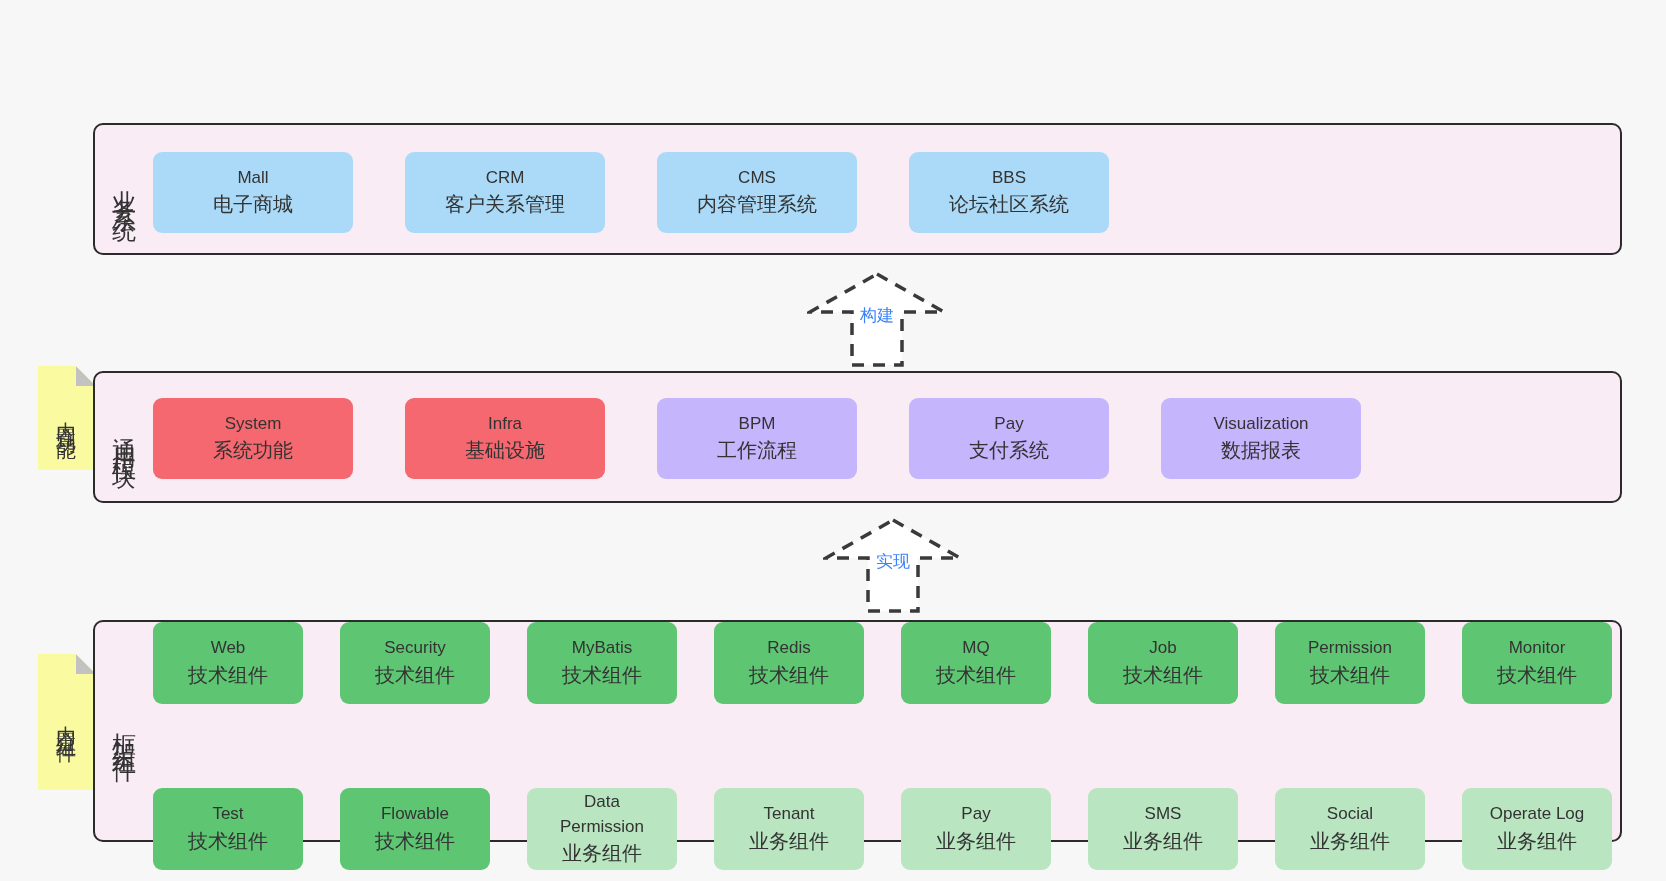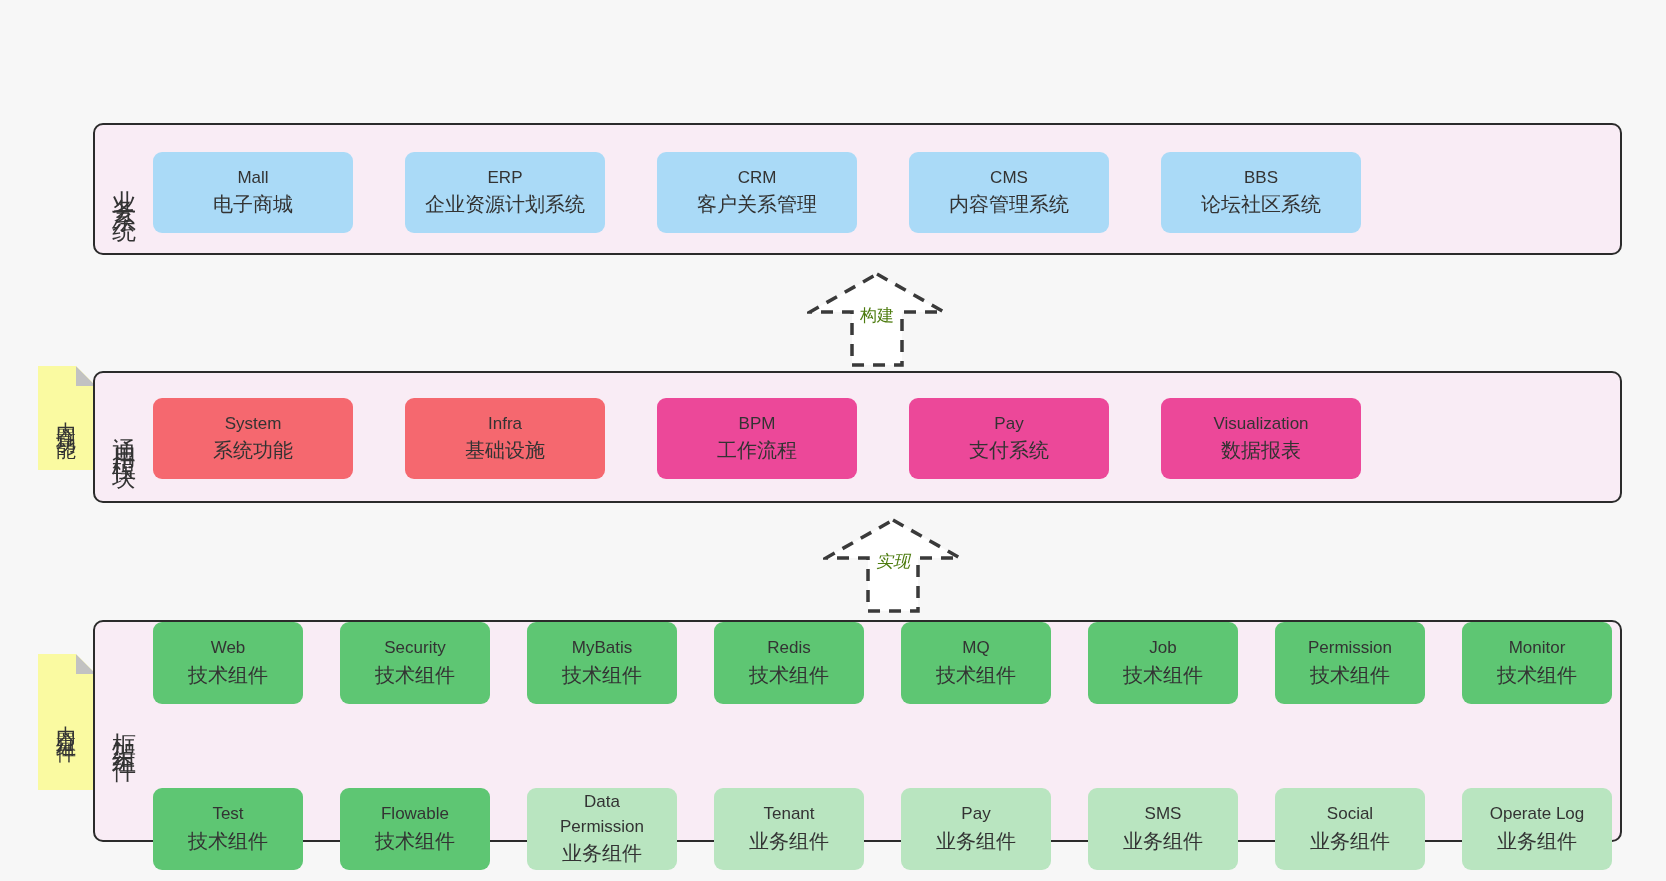--- a/index.html
+++ b/index.html
@@ -34,21 +34,21 @@
     border-radius:9px;display:flex;flex-direction:column;
     align-items:center;justify-content:center;text-align:center;
     box-sizing:border-box;padding:2px 10px;line-height:1.45;
   }
   .band-1 .box,.band-2 .box{width:200px;height:81px;}
   .band-3 .box{width:150px;height:82px;padding:2px 13px;}
   .box-name{font-size:17px;}
   .box-sub{font-size:20px;}
   .variant-blue{background:#aadaf7;}
   .variant-red{background:#f5686f;}
-  .variant-pink{background:#ec4899;}
+  .variant-pink{background:#c4b5fd;}
   .variant-green{background:#5ec673;}
   .variant-lightgreen{background:#b9e5c0;}
   
   .sticky{
     position:absolute;background:#fafaa1;z-index:1;
     clip-path:polygon(0 0,calc(100% - 20px) 0,100% 20px,100% 100%,0 100%);
     display:flex;align-items:center;justify-content:center;
   }
   .sticky-1{left:38px;top:366px;width:58px;height:104px;}
   .sticky-2{left:38px;top:654px;width:58px;height:136px;}
@@ -56,25 +56,25 @@
     position:absolute;top:0;right:0;width:20px;height:20px;
     background:#c2c2c2;clip-path:polygon(0 0,100% 100%,0 100%);
   }
   .sticky-text{
     writing-mode:vertical-rl;text-orientation:upright;
     font-size:20px;letter-spacing:6px;color:#333;white-space:nowrap;
   }
   
   .arrow{position:absolute;width:140px;height:97px;z-index:1;}
   .arrow-1{left:807px;top:271px;}
-  .arrow-2{left:823px;top:517px;font-style:italic;}
+  .arrow-2{left:823px;top:517px;}
   .arrow svg{display:block;}
   .arrow-label{
     position:absolute;left:50%;top:31px;transform:translateX(-50%);
-    background:#ffffff;font-size:17px;color:#4d7c0f;padding:2px 3px;
+    background:#ffffff;font-size:17px;color:#3b82f6;padding:2px 3px;
     white-space:nowrap;
   }
 </style>
 </head>
 <body>
 
 <div class="canvas">
 
   <div class="sticky sticky-1">
     <span class="fold"></span>
@@ -84,24 +84,20 @@
     <span class="fold"></span>
     <span class="sticky-text">内置组件</span>
   </div>
 
   <section class="band band-1">
     <div class="band-label">业务系统</div>
     <div class="boxes row-1">
         <div class="box variant-blue">
           <div class="box-name">Mall</div>
           <div class="box-sub">电子商城</div>
-        </div>
-        <div class="box variant-blue">
-          <div class="box-name">ERP</div>
-          <div class="box-sub">企业资源计划系统</div>
         </div>
         <div class="box variant-blue">
           <div class="box-name">CRM</div>
           <div class="box-sub">客户关系管理</div>
         </div>
         <div class="box variant-blue">
           <div class="box-name">CMS</div>
           <div class="box-sub">内容管理系统</div>
         </div>
         <div class="box variant-blue">

